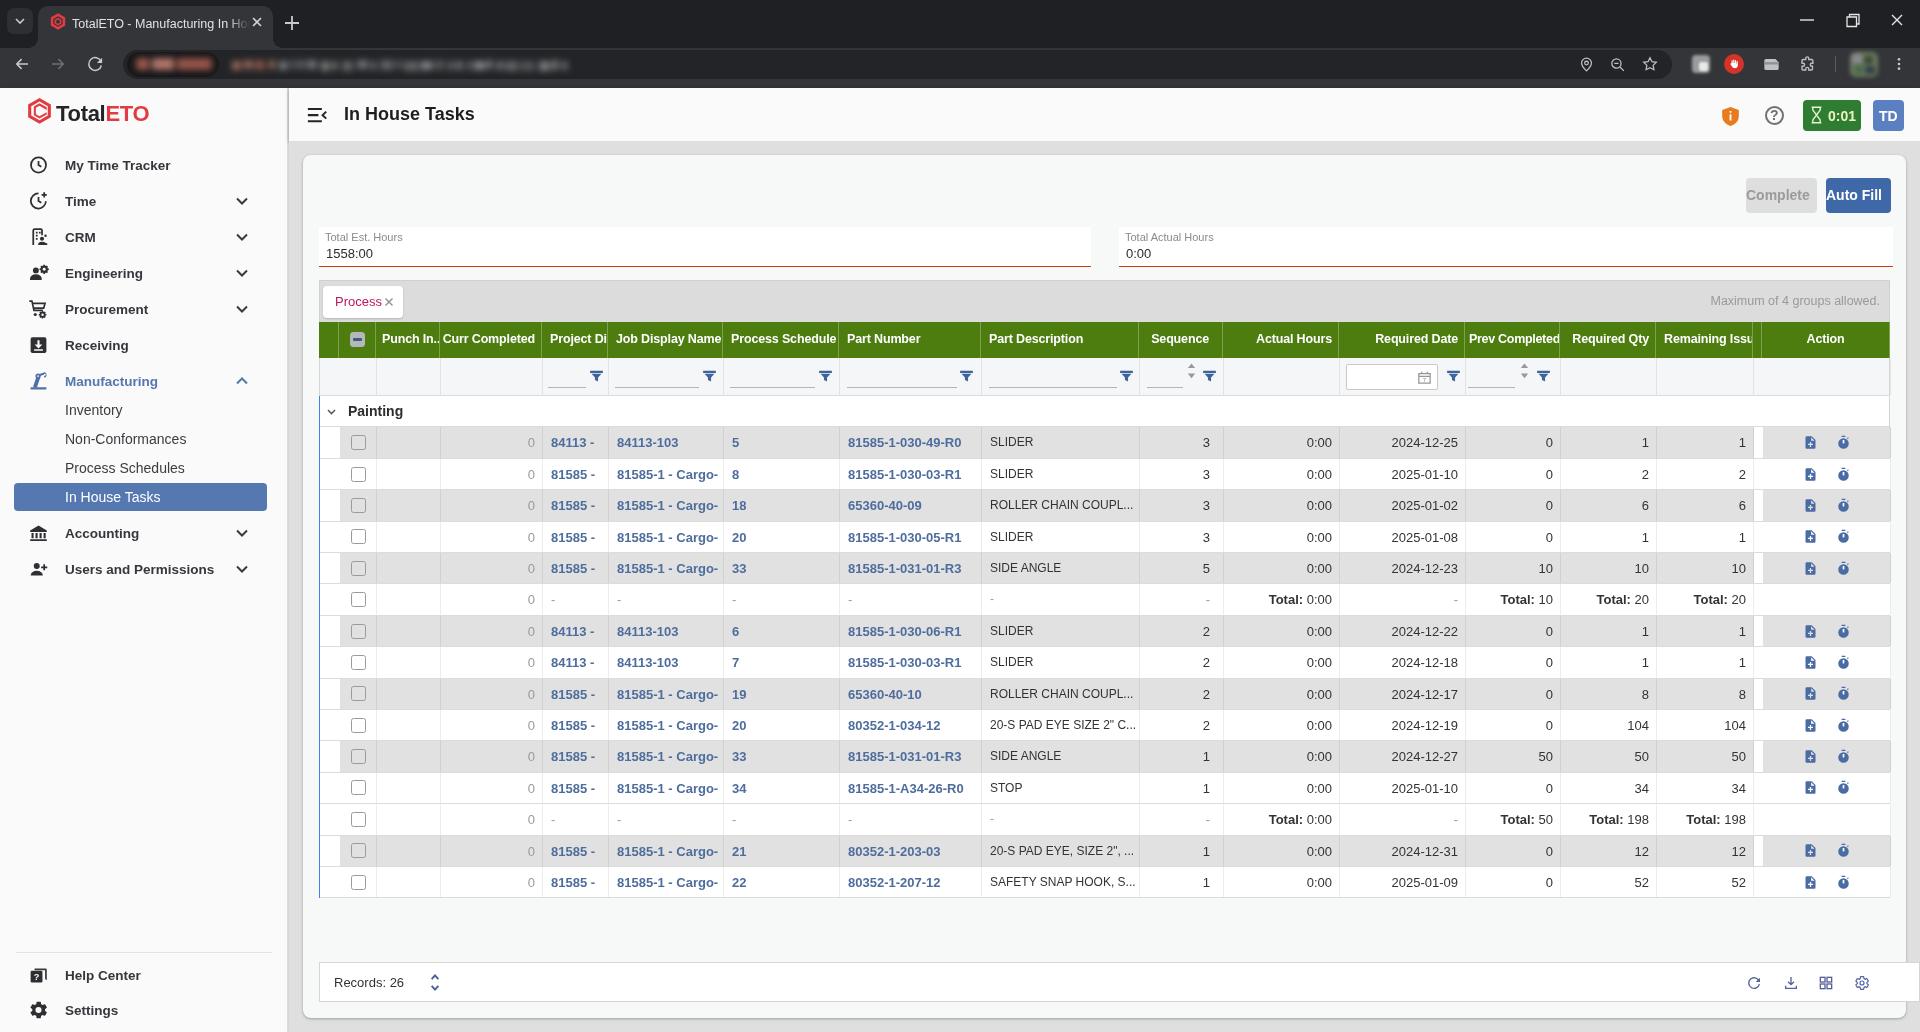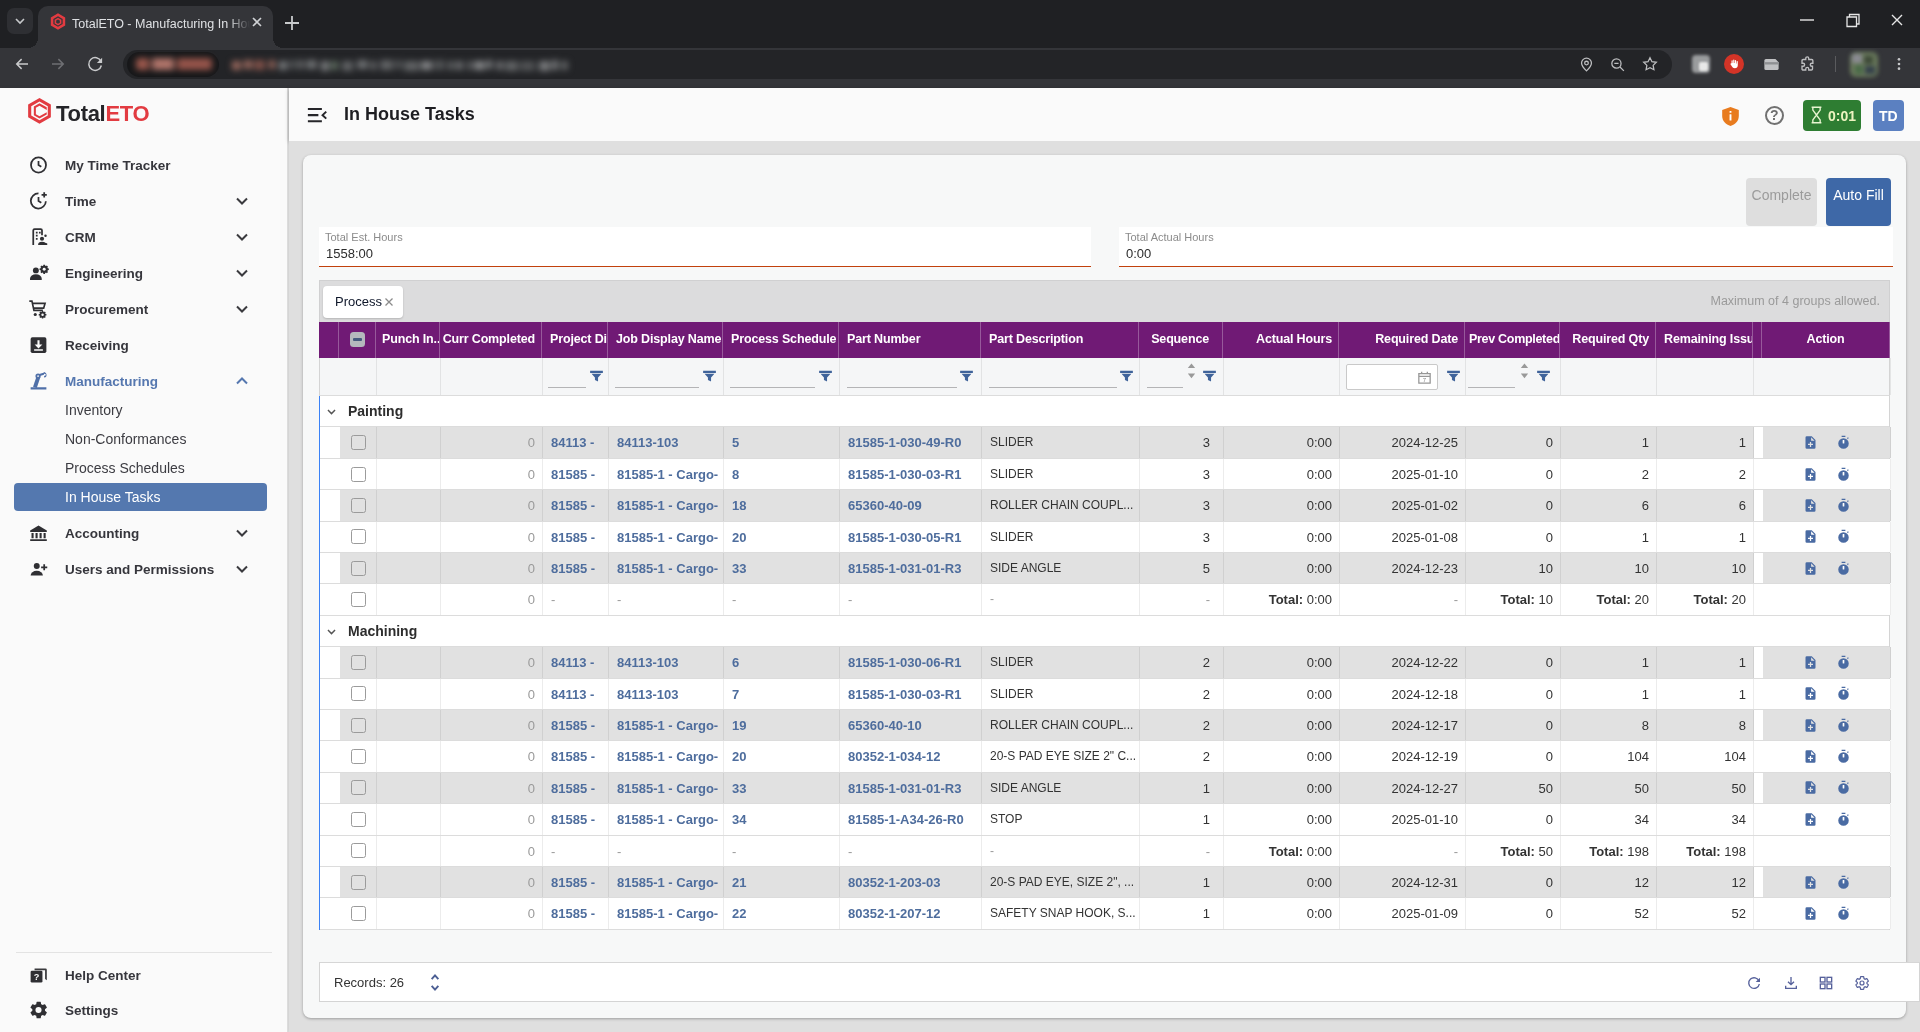--- a/index.html
+++ b/index.html
@@ -28,35 +28,35 @@
 .nav .lb {position:absolute;left:65px;top:50%;transform:translateY(-50%);font-size:13.5px;font-weight:bold;color:#36363c;white-space:nowrap}
 .nav .chev {position:absolute;right:40px;top:50%;transform:translateY(-50%)}
 .sub {position:absolute;left:65px;font-size:14px;color:#3c3c42;white-space:nowrap;transform:translateY(-50%)}
 #seltask {position:absolute;left:14px;top:483px;width:253px;height:28px;border-radius:4px;background:#5478af}
 #seltask span {position:absolute;left:51px;top:50%;transform:translateY(-50%);font-size:14px;color:#fff}
 
 #apphead {position:absolute;left:289px;top:88px;width:1631px;height:53px;background:#fafafa;box-shadow:0 1px 4px rgba(0,0,0,0.28)}
 
 #main {position:absolute;left:289px;top:141px;width:1631px;height:891px;background:#dfdfdf}
 #card {position:absolute;left:303px;top:155px;width:1603px;height:863px;background:#f7f8f8;border-radius:8px;box-shadow:0 1px 3px rgba(0,0,0,0.3)}
-.btn {position:absolute;top:178px;height:48px;border-radius:4px;font-size:14px;font-weight:normal;text-align:center}
+.btn {position:absolute;top:178px;height:35px;border-radius:4px;font-size:14px;font-weight:bold;text-align:left}
 #btncomplete {left:1746px;width:71px;background:#dedede;color:#9b9b9b;line-height:35px}
 #btnautofill {left:1826px;width:65px;background:#3e68a7;color:#fff;line-height:35px}
 .tf {position:absolute;top:227px;height:40px;background:#fff;border-bottom:1px solid #c2410c}
 .tf .lab {position:absolute;left:6px;top:4px;font-size:11px;color:#8b8b8b}
 .tf .val {position:absolute;left:7px;top:19px;font-size:13px;color:#2c2c2c}
 
 #gstrip {position:absolute;left:319px;top:280px;width:1571px;height:42px;background:#dcdcdd;border:1px solid #d0d0d1;border-bottom:none}
 #chip {position:absolute;left:3px;top:5px;width:80px;height:32px;background:#fff;border-radius:4px;box-shadow:0 1px 2px rgba(0,0,0,0.18)}
-#chip .ct {position:absolute;left:12px;top:8px;font-size:13px;color:#0f172a}
+#chip .ct {position:absolute;left:12px;top:8px;font-size:13px;color:#be185d}
 #chip svg {position:absolute;right:7px;top:9px}
 #gstrip .note {position:absolute;right:9px;top:13px;font-size:12.5px;color:#9a9a9a}
 
 #grid {position:absolute;left:319px;top:322px;width:1571px}
-#ghead {position:relative;height:35.5px;background:#701a75}
+#ghead {position:relative;height:35.5px;background:#4d7c0f}
 .hcl {position:absolute;top:0;height:35.5px;border-right:1px solid rgba(255,255,255,0.28);color:#fff;font-size:12.5px;letter-spacing:-0.15px;font-weight:bold;line-height:35.5px;white-space:nowrap;overflow:hidden}
 .hl {padding-left:8px}
 .hr {text-align:right;padding-right:6px}
 .hc {text-align:center}
 .pr12 {padding-right:13px !important}
 #frow {position:relative;height:38.6px;background:#f5f6f7;border-bottom:1px solid #dcdcdc;border-left:1px solid #d4d4d4;border-right:1px solid #d4d4d4}
 .fc {position:absolute;top:0;height:38.6px;border-right:1px solid #e4e4e4}
 .ful {position:absolute;bottom:7px;height:1px;background:#b4b4b6}
 .fpos {position:absolute;top:50%;transform:translateY(-50%);display:flex;align-items:center}
 .fun {width:17px;height:17px}
@@ -702,26 +702,20 @@
         <div class="cl c8 sw tmut">-</div>
         <div class="cl c9 sw tr tmut pr12">-</div>
         <div class="cl c10 sw tr tdk"><b>Total:</b>&nbsp;0:00</div>
         <div class="cl c11 sw tr tmut">-</div>
         <div class="cl c12 sw tr tdk"><b>Total:</b>&nbsp;10</div>
         <div class="cl c13 sw tr tdk"><b>Total:</b>&nbsp;20</div>
         <div class="cl c14 sw tr tdk"><b>Total:</b>&nbsp;20</div>
         <div class="cl c15 nb"></div>
         <div class="cl c16 sw"></div>
       </div>
-      <div class="row grow">
-        <svg class="gch" viewBox="0 0 24 24">
-          <path fill="none" stroke="#555" stroke-width="2" d="M7 10l5 5 5-5"></path>
-        </svg>
-        <span class="gname">Machining</span>
-      </div>
       <div class="row">
         <div class="cl c0 nb"></div>
         <div class="cl c1 sg cc">
           <span class="cb"></span>
         </div>
         <div class="cl c2 sg"></div>
         <div class="cl c3 sg tr tmut">0</div>
         <div class="cl c4 sg lnk">84113 -</div>
         <div class="cl c5 sg lnk">84113-103</div>
         <div class="cl c6 sg lnk">6</div>

